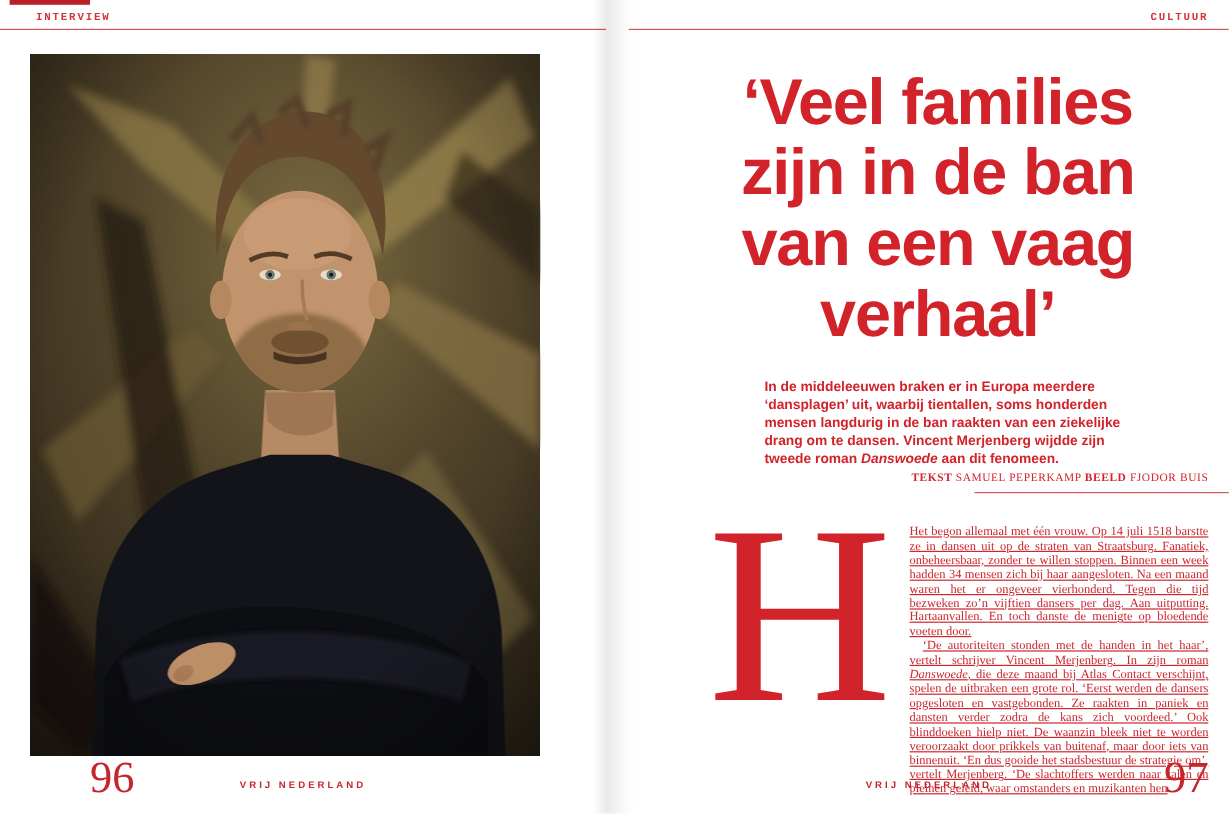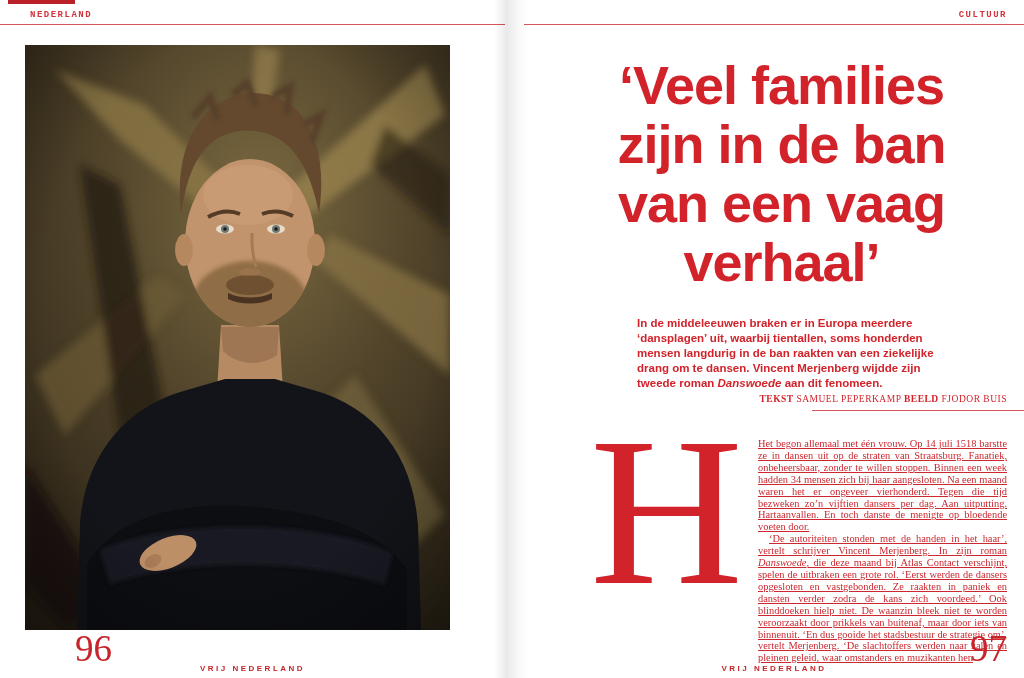--- a/index.html
+++ b/index.html
@@ -25,21 +25,21 @@
   .kicker-right{right:17px;}
   .top-rule{position:absolute;top:24px;left:0;right:0;height:1px;background:#d4555c;}
   .photo{position:absolute;left:25px;top:45px;width:425px;height:585px;display:block;}
   .page-number{
     position:absolute;top:630px;color:#c5252b;
     font-family:"Liberation Serif",serif;font-size:37px;line-height:1;
   }
   .page-number-left{left:27px;margin-left:48px;}
   .page-number-right{right:17px;text-align:right;}
   .footer-brand{
-    position:absolute;top:664px;left:0;right:0;text-align:center;color:#c5252b;
+    position:absolute;top:650px;left:0;right:0;text-align:center;color:#c5252b;
     font-size:8px;font-weight:bold;letter-spacing:2.5px;
     font-family:"Liberation Sans",sans-serif;
   }
   .headline{
     position:absolute;top:56px;left:40px;right:25px;text-align:center;
     color:#d2232b;font-family:Liberation Sans, sans-serif;
     font-size:54px;line-height:59px;font-weight:bold;letter-spacing:-1px;
   }
   .intro{
     position:absolute;top:316px;left:73px;width:308px;
@@ -68,21 +68,21 @@
   .body-col p + p{text-indent:11px;}
   .body-col .seg-italic{font-style:italic;}
 </style>
 </head>
 <body>
 
 <div class="spread">
 
   <div class="page page-left">
     <div class="top-fragment"></div>
-    <div class="kicker kicker-left">NEDERLAND</div>
+    <div class="kicker kicker-left">INTERVIEW</div>
     <div class="top-rule"></div>
 
     <svg class="photo" viewBox="0 0 425 585" preserveAspectRatio="none" aria-hidden="true">
       <defs>
         <radialGradient id="wall" cx="0.55" cy="0.28" r="1.05">
           <stop offset="0" stop-color="#7b6a41"></stop>
           <stop offset="0.35" stop-color="#52452b"></stop>
           <stop offset="0.7" stop-color="#32291a"></stop>
           <stop offset="1" stop-color="#191510"></stop>
         </radialGradient>

